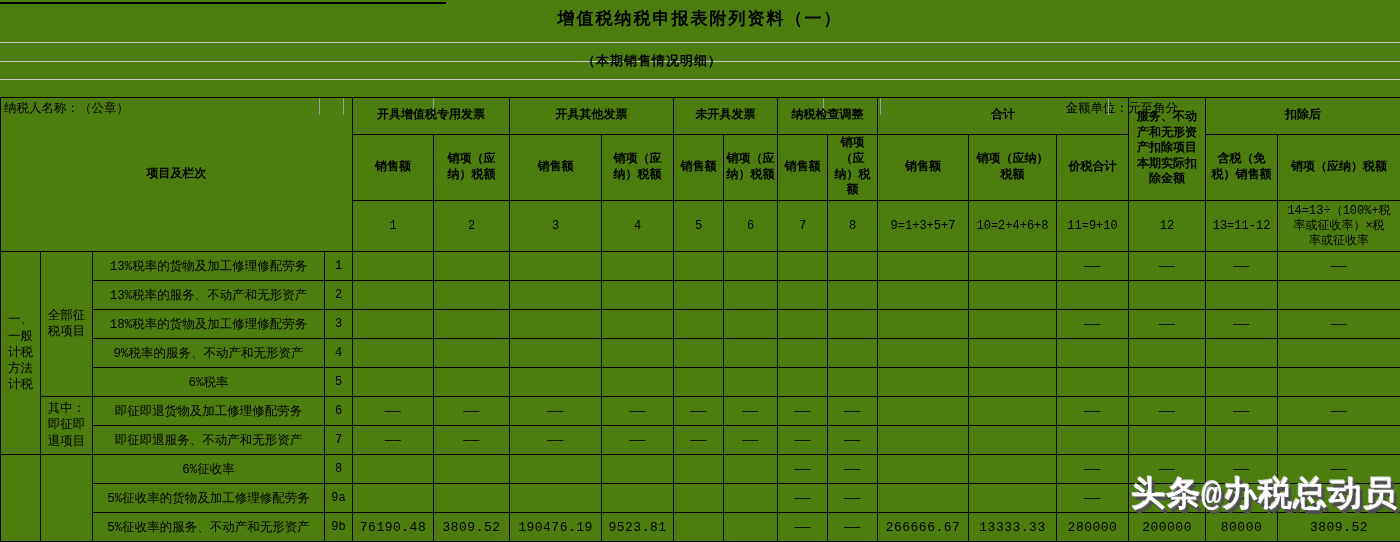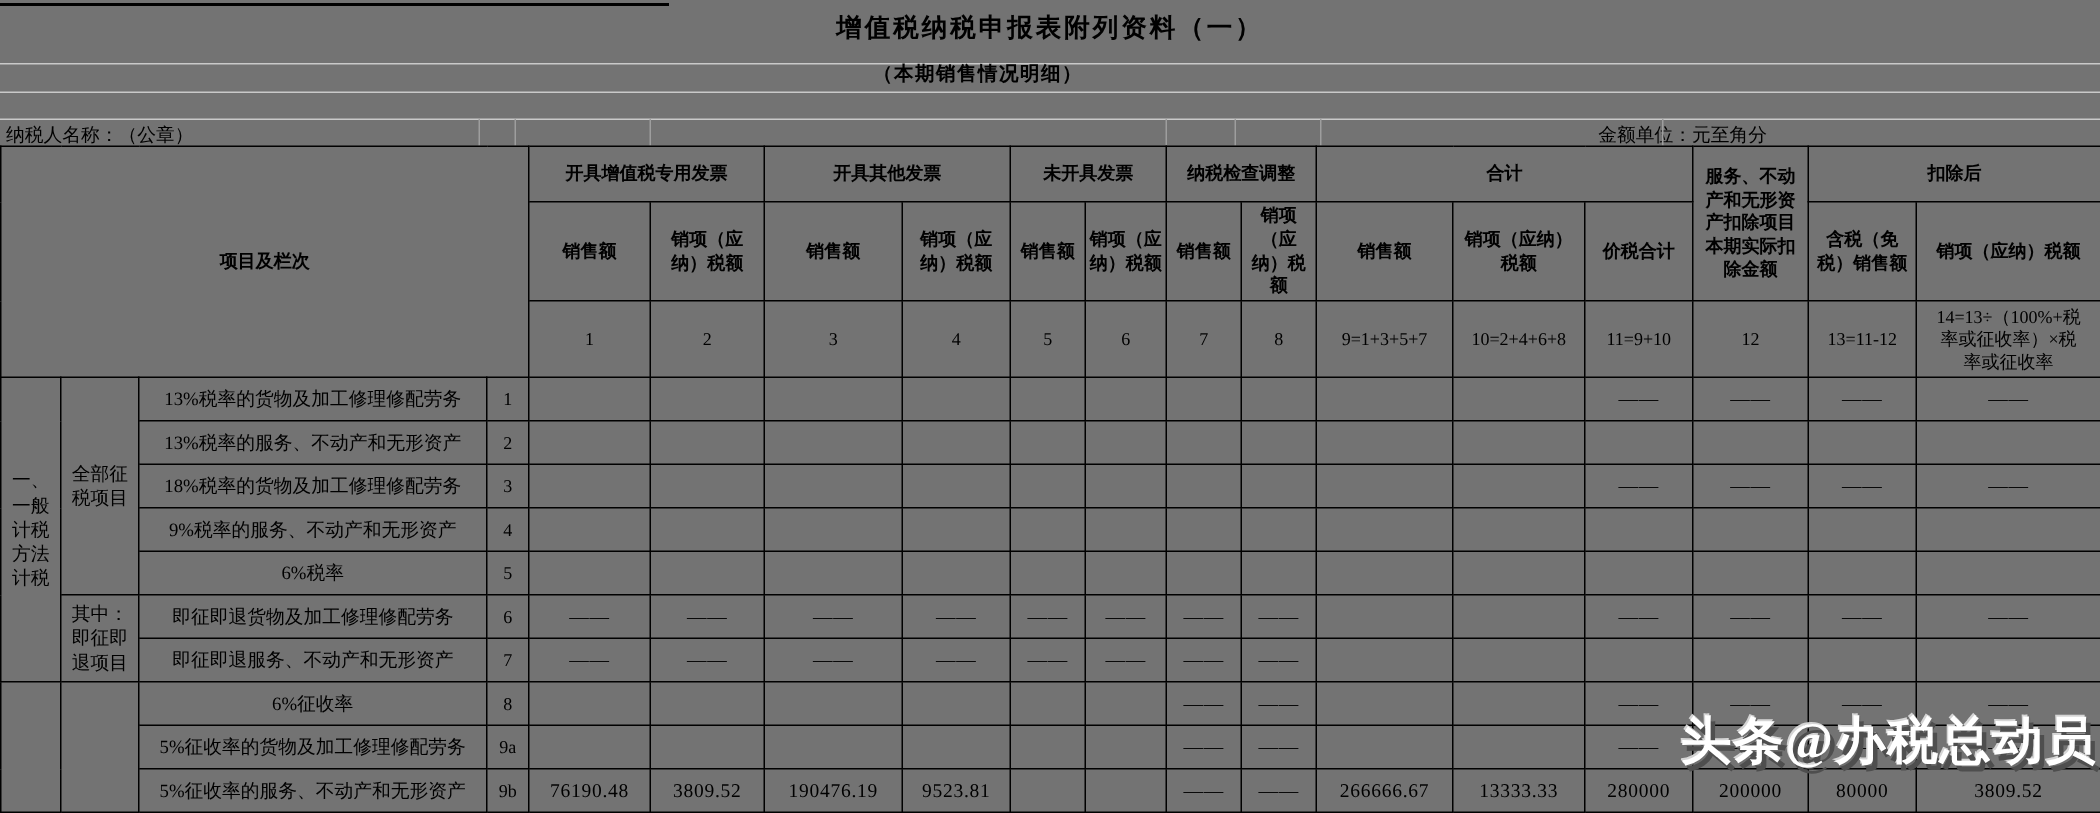--- a/index.html
+++ b/index.html
@@ -1,27 +1,27 @@
 <!DOCTYPE html>
 <html><head>
 <meta charset="utf-8">
 <style>
   html,body{margin:0;padding:0;background:#fff;}
-  .page{position:relative;width:1400px;height:542px;background:#737373;overflow:hidden;
-        font-family:Liberation Serif, serif;color:#000;}
+  .page{position:relative;width:1400px;height:542px;background:#4d7c0f;overflow:hidden;
+        font-family:Liberation Mono, monospace;color:#000;}
   
   .rule{position:absolute;height:1px;background:#c9c9c9;left:0;width:1400px;}
   .rule-black{position:absolute;top:2px;left:0;width:446px;height:2px;background:#000;}
   .r1{top:42px}.r2{top:61px}.r3{top:79px}
   .title{position:absolute;top:7px;left:0;width:1400px;text-align:center;
          font-size:17px;font-weight:bold;letter-spacing:2px;}
-  .subtitle{position:absolute;top:40px;left:0;width:1304px;text-align:center;
+  .subtitle{position:absolute;top:52px;left:0;width:1304px;text-align:center;
             font-size:13px;font-weight:bold;letter-spacing:1px;}
   .period{position:absolute;top:62px;left:0;width:1400px;text-align:center;font-size:12.5px;}
-  .name-band{position:absolute;top:79px;left:0;width:1184px;height:18px;}
+  .name-band{position:absolute;top:97px;left:0;width:1184px;height:18px;}
   .taxpayer{position:absolute;top:3px;left:4px;font-size:12.5px;}
   .unit{position:absolute;top:3px;right:6px;font-size:12.5px;}
   .vdiv{position:absolute;top:0;width:1px;height:18px;background:#9e9e9e;}
   
   table.sheet{position:absolute;top:97px;left:0;width:1400px;border-collapse:collapse;
               table-layout:fixed;font-size:12px;}
   .sheet td,.sheet th{border:1px solid #000;padding:0 2px;overflow:hidden;
                       text-align:center;vertical-align:middle;word-break:break-all;}
   .sheet thead th{font-weight:bold;line-height:1.3;}
   .sheet tr.codes th{font-weight:normal;font-size:12px;line-height:1.25;}

